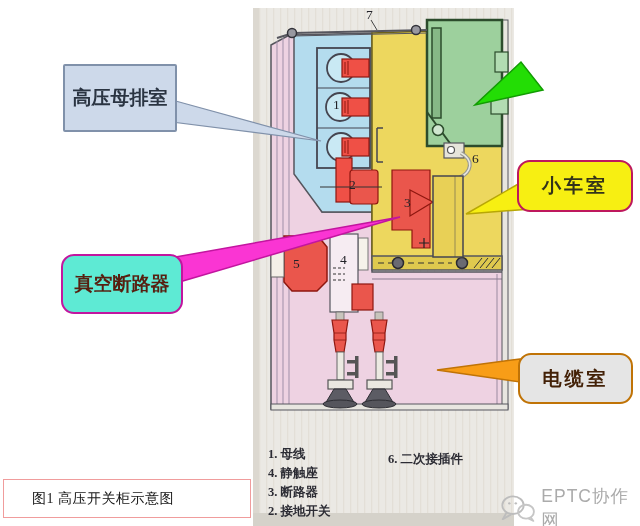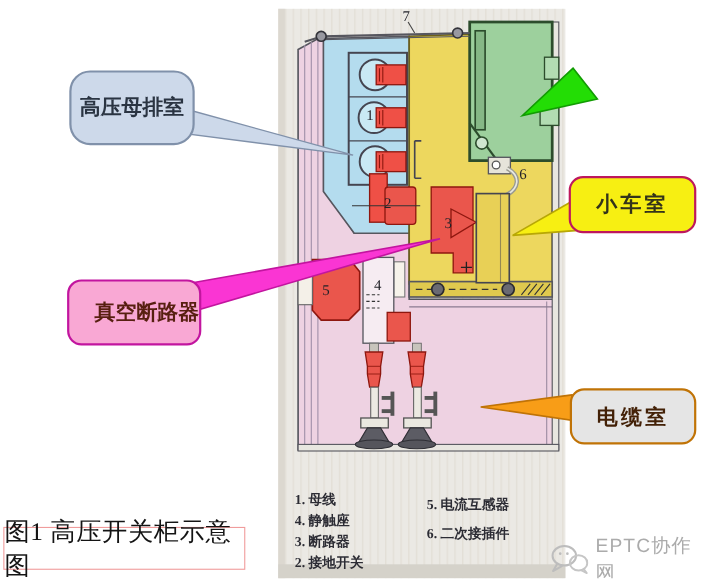--- a/index.html
+++ b/index.html
@@ -5,41 +5,41 @@
   html,body{margin:0;padding:0;background:#fff;}
   .stage{position:relative;width:640px;height:526px;background:#ffffff;overflow:hidden;
          font-family:"Liberation Sans",sans-serif;}
   .stage svg.art{position:absolute;left:0;top:0;}
 
   
   .callout{position:absolute;display:flex;align-items:center;justify-content:center;
            border-radius:13px;font-family:"Liberation Serif",serif;font-size:19px;
            font-weight:bold;white-space:nowrap;z-index:4;}
   .co-busbar{left:63px;top:64px;width:110px;height:64px;background:#cdd9ea;
-             border:2px solid #8091aa;color:#2a3442;border-radius:19px;}
-  .co-vacuum{left:61px;top:254px;width:118px;height:56px;background:#f9a8d4;
-             border:2.5px solid #c2159f;color:#571f10;justify-content:flex-end;}
+             border:2px solid #8091aa;color:#2a3442;border-radius:2px;}
+  .co-vacuum{left:61px;top:254px;width:118px;height:56px;background:#5eead4;
+             border:2.5px solid #c2159f;color:#571f10;}
   .co-instrument{left:517px;top:42px;width:112px;height:48px;background:#23dd05;
              border:2px solid #129c03;color:#143b0d;letter-spacing:3px;}
   .co-trolley{left:517px;top:160px;width:112px;height:48px;background:#f7ef12;
              border:2px solid #be185d;color:#33331a;letter-spacing:3px;}
   .co-cable{left:518px;top:353px;width:111px;height:47px;background:#e5e5e5;
              border:2px solid #c07306;color:#432107;letter-spacing:3px;}
 
   
   .marker{position:absolute;font-family:"Liberation Serif",serif;font-size:13.5px;
           color:#222228;z-index:3;line-height:1;}
   .m1{left:333px;top:98px;} .m2{left:349px;top:178px;} .m3{left:404px;top:196px;}
   .m4{left:340px;top:253px;} .m5{left:293px;top:257px;} .m6{left:472px;top:152px;}
   .m7{left:366px;top:8px;}
 
   
   .caption{position:absolute;left:3px;top:479px;width:218px;height:37px;background:#fff;
-           border:1.5px solid #f09c9c;display:flex;align-items:center;padding-left:0;
-           font-family:"Liberation Serif",serif;font-size:23px;color:#141414;z-index:4;
+           border:1.5px solid #f09c9c;display:flex;align-items:center;padding-left:28px;
+           font-family:"Liberation Serif",serif;font-size:14px;color:#141414;z-index:4;
            letter-spacing:0.5px;}
 
   
   .legend-col{position:absolute;font-family:"Liberation Serif",serif;font-size:12.5px;
               color:#2c2c34;z-index:3;font-weight:bold;}
   .legend-col1{left:268px;top:445px;line-height:19px;}
   .legend-col2{left:388px;top:447px;line-height:25.5px;}
 
   
   .watermark{position:absolute;left:500px;top:484px;display:flex;align-items:center;
@@ -185,21 +185,20 @@
     <span>电缆室</span>
   </div>
 
   <div class="legend-col legend-col1">
     <div>1. 母线</div>
     <div>4. 静触座</div>
     <div>3. 断路器</div>
     <div>2. 接地开关</div>
   </div>
   <div class="legend-col legend-col2">
-    <div>5. 电流互感器</div>
     <div>6. 二次接插件</div>
   </div>
 
   <div class="caption">
     <span>图1 高压开关柜示意图</span>
   </div>
 
   <div class="watermark">
     <svg width="38" height="30" viewBox="0 0 38 30">
       <ellipse cx="14" cy="12" rx="11.5" ry="9.5" fill="none" stroke="#bdbdbd" stroke-width="2"></ellipse>

